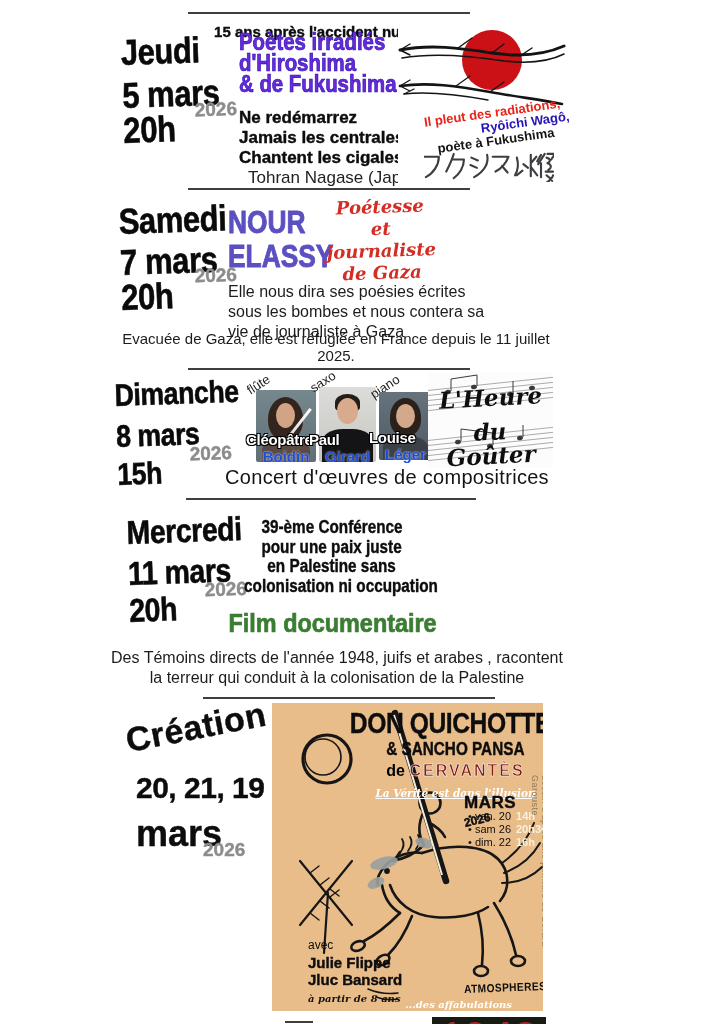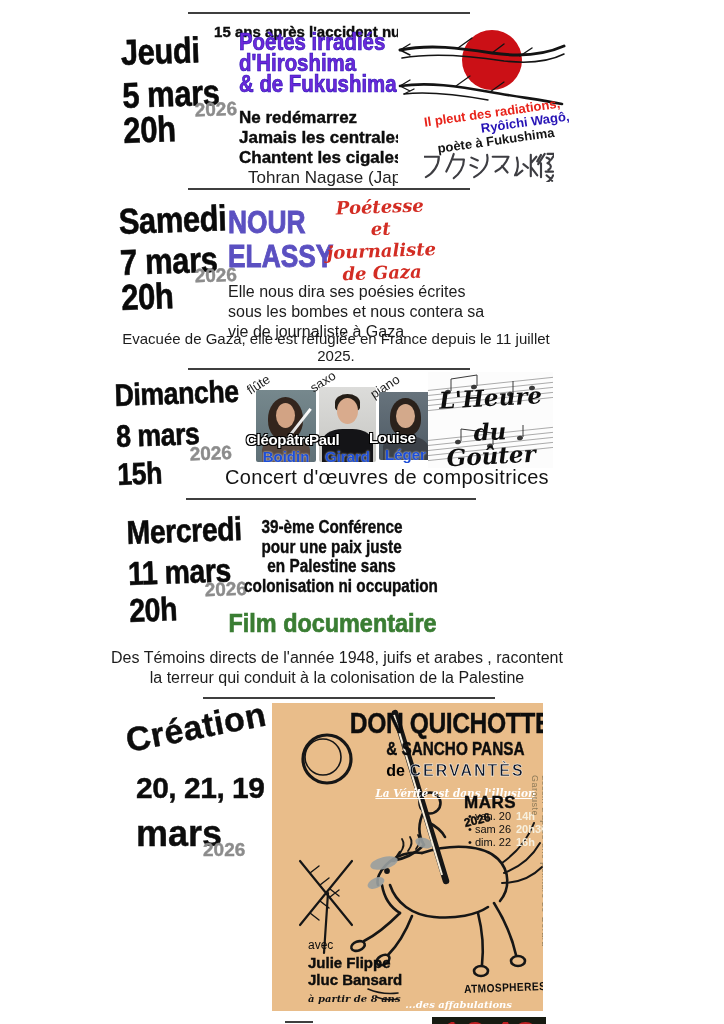--- a/index.html
+++ b/index.html
@@ -329,21 +329,21 @@
       </svg>
 
       <div class="dq-ctr xb" style="left:60px;right:4px;top:4px;font-size:29px;letter-spacing:-.5px">
         <span class="condc">DON QUICHOTTE</span>
       </div>
       <div class="dq-ctr xb" style="left:100px;right:4px;top:36px;font-size:18px">
         <span class="condc">&amp; SANCHO PANSA</span>
       </div>
       <div class="dq-ctr" style="left:100px;right:4px;top:59px;font-size:16px;font-weight:bold">
         <span style="color:#000000">de</span>
-        <span style="color:#0f172a;letter-spacing:2px;-webkit-text-stroke:.5px #fdfbf4">CERVANTÈS</span>
+        <span style="color:#7f1d1d;letter-spacing:2px;-webkit-text-stroke:.5px #fdfbf4">CERVANTÈS</span>
       </div>
       <div class="dq-ctr script" style="left:100px;right:4px;top:84px;font-size:10.5px;color:#fff;text-decoration:underline">La Vérité  est dans l'illusion</div>
 
       <div class="abs" style="left:192px;top:90px">
         <span class="xb" style="font-size:17px;letter-spacing:.5px">MARS</span>
         <span class="xb" style="display:inline-block;font-size:12px;transform:rotate(-14deg);vertical-align:4px">2026</span>
       </div>
       <div class="times" style="left:196px;top:107px">
         <div>
           <span class="d">• <span>ven. 20</span></span><span class="t">14h</span>

